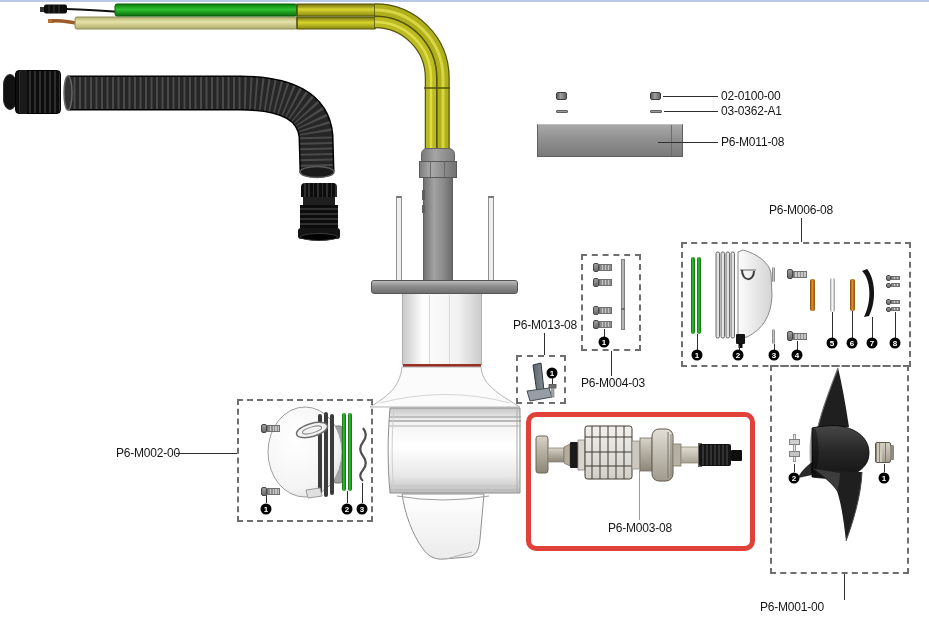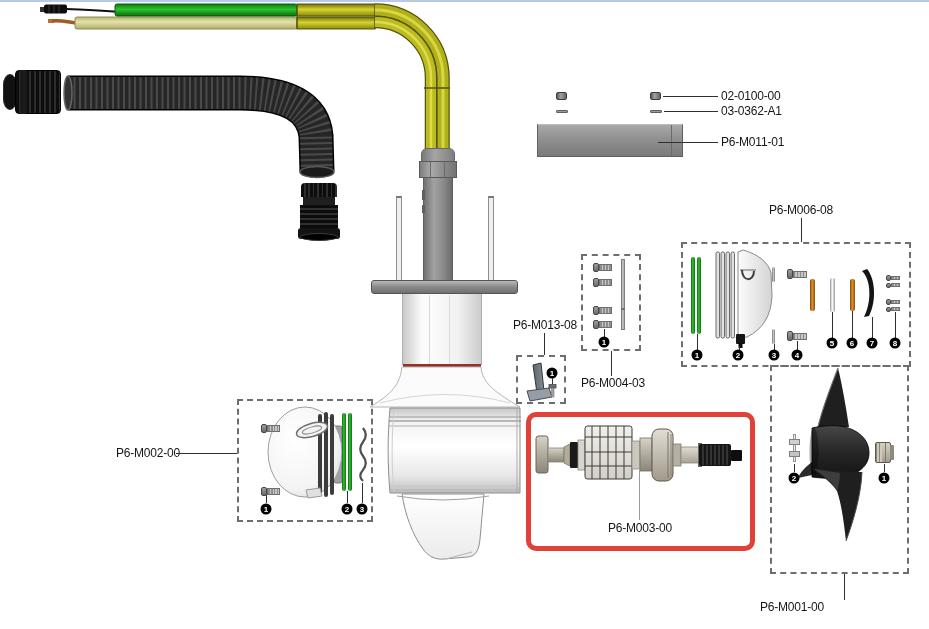--- a/index.html
+++ b/index.html
@@ -157,21 +157,21 @@
   <div class="capnut" style="left:650px;top:92px;"></div>
   <div class="washer" style="left:556px;top:110px;"></div>
   <div class="washer" style="left:650px;top:110px;"></div>
   <div class="lh" style="left:663px;top:96px;width:55px;"></div>
   <div class="lh" style="left:664px;top:111px;width:54px;"></div>
   <div class="abs" style="left:537px;top:124px;width:146px;height:33px;background:linear-gradient(180deg,#a8a8a8,#909090 45%,#7a7a7a);border:1px solid #5f5f5f;border-top:1px solid #bdbdbd;box-sizing:border-box;"></div>
   <div class="abs" style="left:671px;top:125px;width:1px;height:31px;background:#6b6b6b;"></div>
   <div class="lh" style="left:658px;top:142px;width:60px;"></div>
   <div class="lbl" style="left:721px;top:90px;">02-0100-00</div>
   <div class="lbl" style="left:721px;top:105px;">03-0362-A1</div>
-  <div class="lbl" style="left:721px;top:136px;">P6-M011-01</div>
+  <div class="lbl" style="left:721px;top:136px;">P6-M011-08</div>
 
   <div class="lbl ctr" style="left:801px;top:204px;">P6-M006-08</div>
   <div class="lv" style="left:801px;top:218px;height:24px;"></div>
   <div class="dbox" style="left:681px;top:242px;width:230px;height:125px;"></div>
   <div class="strip green" style="left:691px;top:257px;width:4px;height:77px;"></div>
   <div class="strip green" style="left:697px;top:257px;width:4px;height:77px;"></div>
   <svg class="abs" style="left:712px;top:246px;" width="64" height="106" viewBox="0 0 64 106">
     <defs>
         <linearGradient id="gBell" x1="0" y1="0" x2="1" y2="0">
       <stop offset="0" stop-color="#fcfcfc"></stop>
@@ -368,21 +368,21 @@
     <line x1="171" y1="23" x2="171" y2="43" stroke="#3e3e3e" stroke-width="1.5"></line>
     <line x1="175" y1="23" x2="175" y2="43" stroke="#3e3e3e" stroke-width="1.5"></line>
     <line x1="179" y1="23" x2="179" y2="43" stroke="#3e3e3e" stroke-width="1.5"></line>
     <line x1="183" y1="23" x2="183" y2="43" stroke="#3e3e3e" stroke-width="1.5"></line>
     <line x1="187" y1="23" x2="187" y2="43" stroke="#3e3e3e" stroke-width="1.5"></line>
     <line x1="191" y1="23" x2="191" y2="43" stroke="#3e3e3e" stroke-width="1.5"></line>
     <line x1="195" y1="23" x2="195" y2="43" stroke="#3e3e3e" stroke-width="1.5"></line>
     <rect x="199" y="28" width="11" height="11" rx="1" fill="#0e0e0e"></rect>
   </svg>
   <div class="lv light" style="left:639px;top:470px;height:50px;"></div>
-  <div class="lbl ctr" style="left:640px;top:522px;">P6-M003-00</div>
+  <div class="lbl ctr" style="left:640px;top:522px;">P6-M003-08</div>
 
   <div class="dbox" style="left:770px;top:365px;width:139px;height:209px;"></div>
   <svg class="abs" style="left:776px;top:364px;" width="130" height="185" viewBox="0 0 130 185">
     <defs>
         <linearGradient id="gHub" x1="0" y1="0" x2="0" y2="1">
       <stop offset="0" stop-color="#474747"></stop>
           <stop offset="0.5" stop-color="#262626"></stop>
           <stop offset="1" stop-color="#141414"></stop>
     </linearGradient>
       </defs>

